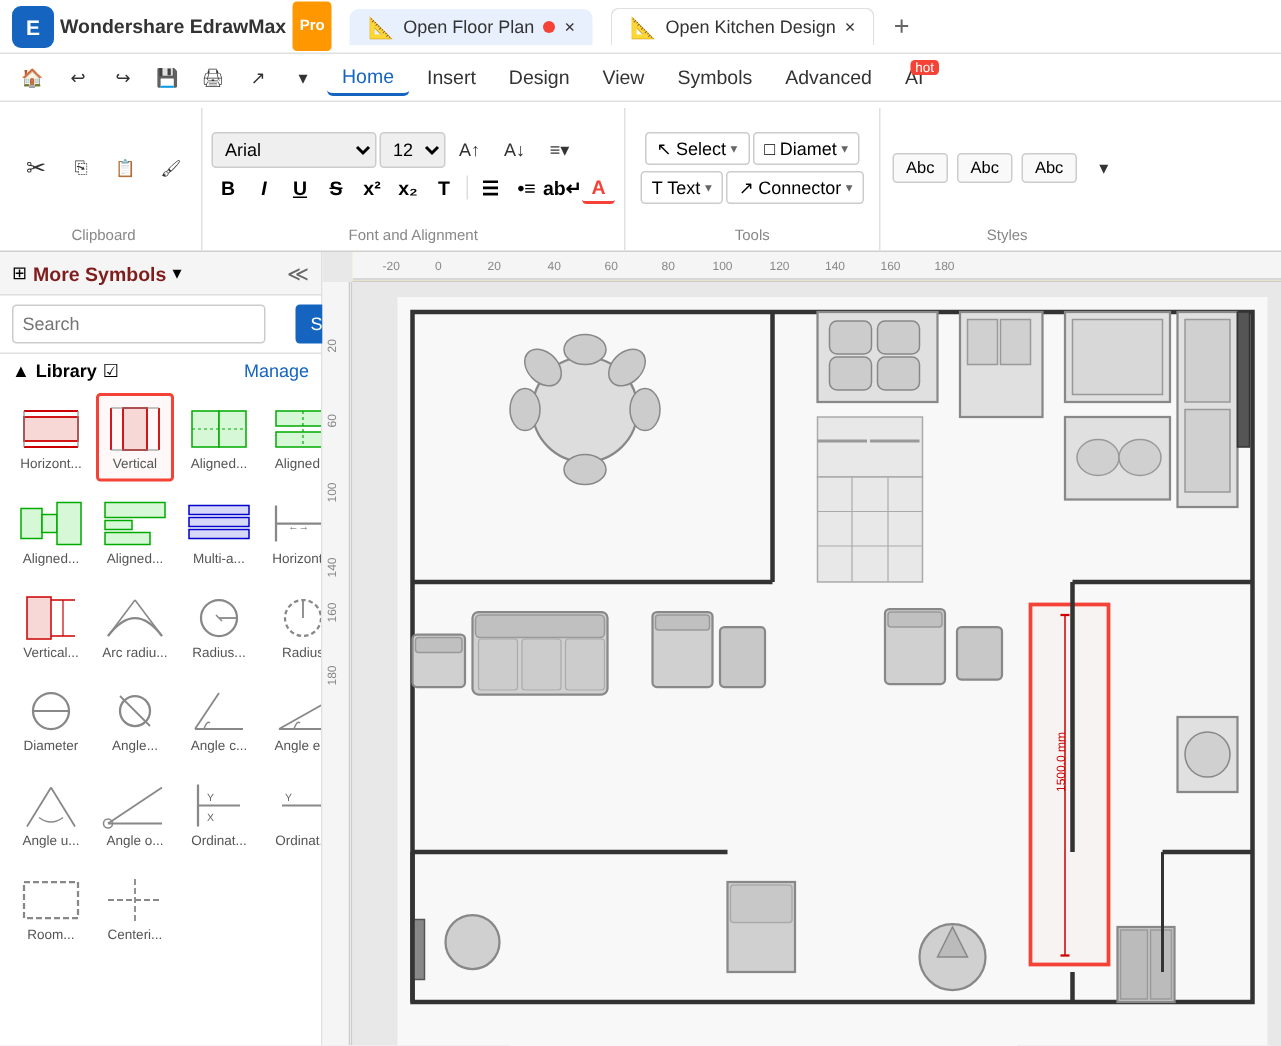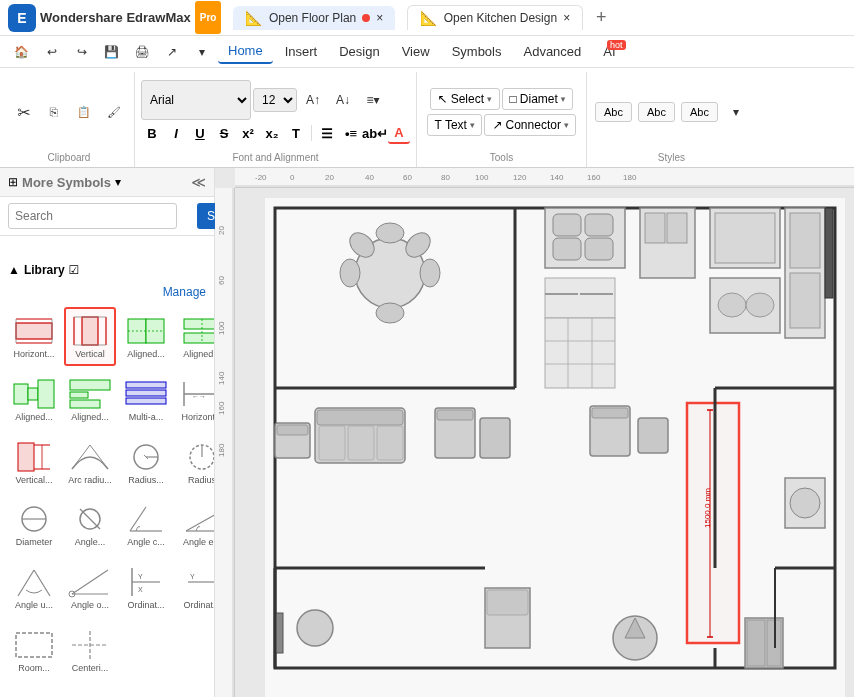--- a/index.html
+++ b/index.html
@@ -42,21 +42,21 @@
     .ribbon-group:last-child { border-right: none; }
     .ribbon-group-content { display: flex; flex-wrap: wrap; align-items: center; justify-content: center; flex: 1; gap: 2px; }
     .ribbon-group-label { font-size: 10px; color: #888; padding: 2px 0; }
     .ribbon-btn {
       display: flex; flex-direction: column; align-items: center; justify-content: center;
       padding: 3px 5px; cursor: pointer; border-radius: 3px; font-size: 11px; color: #333;
       gap: 2px; min-width: 28px;
     }
     .ribbon-btn .icon { font-size: 16px; }
     .ribbon-btn.small { flex-direction: row; font-size: 12px; padding: 2px 4px; }
-    .font-select { width: 110px; height: 40px; border: 1px solid #ccc; border-radius: 3px; font-size: 12px; padding: 0 4px; }
+    .font-select { width: 110px; height: 24px; border: 1px solid #ccc; border-radius: 3px; font-size: 12px; padding: 0 4px; }
     .size-select { width: 44px; height: 24px; border: 1px solid #ccc; border-radius: 3px; font-size: 12px; padding: 0 4px; }
     .ribbon-row { display: flex; align-items: center; gap: 2px; }
     .bold-btn { font-weight: bold; font-size: 13px; width: 22px; height: 22px; display: flex; align-items: center; justify-content: center; cursor: pointer; border-radius: 3px; }
     .sep { width: 1px; height: 16px; background: #ddd; margin: 0 2px; }
     .style-btn {
       padding: 3px 8px; border: 1px solid #ccc; border-radius: 3px; background: #f9f9f9;
       font-size: 11px; cursor: pointer; margin: 2px;
     }
 
     
@@ -64,28 +64,28 @@
 
     
     .sidebar {
       width: 215px; background: #fff; border-right: 1px solid #e0e0e0;
       display: flex; flex-direction: column;
     }
     .sidebar-header {
       display: flex; align-items: center; padding: 6px 8px;
       background: #f5f5f5; border-bottom: 1px solid #e0e0e0; gap: 4px;
     }
-    .sidebar-title { font-size: 13px; font-weight: 600; color: #737373; }
+    .sidebar-title { font-size: 13px; font-weight: 600; color: #7f1d1d; }
     .sidebar-collapse { cursor: pointer; font-size: 14px; color: #666; margin-left: auto; }
     .search-bar { display: flex; padding: 6px 8px; gap: 20px; border-bottom: 1px solid #e0e0e0; }
     .search-input { flex: 1; height: 26px; border: 1px solid #ccc; border-radius: 3px; padding: 0 6px; font-size: 12px; }
     .search-btn { background: #1565c0; color: #fff; border: none; border-radius: 3px; padding: 2px 10px; cursor: pointer; font-size: 12px; }
     .library-header { display: flex; align-items: center; padding: 4px 8px; gap: 4px; font-size: 12px; }
     .library-title { font-weight: 600; }
-    .manage-link { margin-left: auto; color: #1565c0; font-size: 12px; cursor: pointer; margin-top: 45px; }
+    .manage-link { margin-left: auto; color: #1565c0; font-size: 12px; cursor: pointer; }
     .symbol-grid { display: grid; grid-template-columns: repeat(4, 1fr); gap: 4px; padding: 4px 8px; overflow-y: auto; }
     .symbol-item {
       display: flex; flex-direction: column; align-items: center; padding: 4px 2px;
       cursor: pointer; border-radius: 3px; border: 2px solid transparent;
     }
     .symbol-item.selected { border: 2px solid #f44336; background: #fff8f8; }
     .symbol-icon { width: 44px; height: 36px; display: flex; align-items: center; justify-content: center; }
     .symbol-label { font-size: 9px; color: #555; text-align: center; line-height: 1.2; }
 
     

